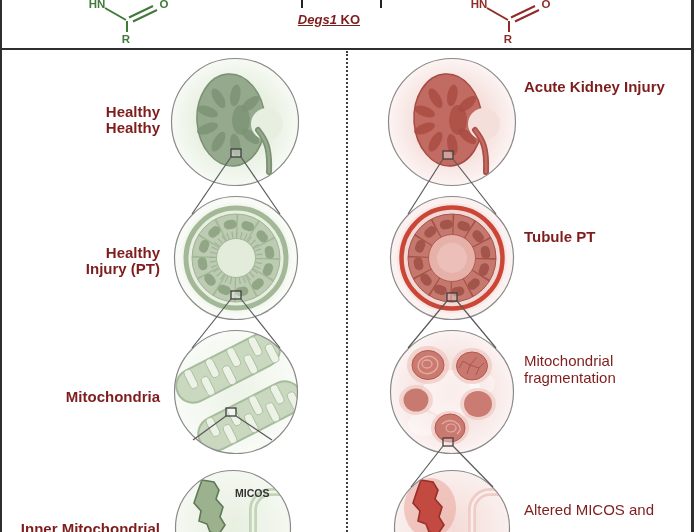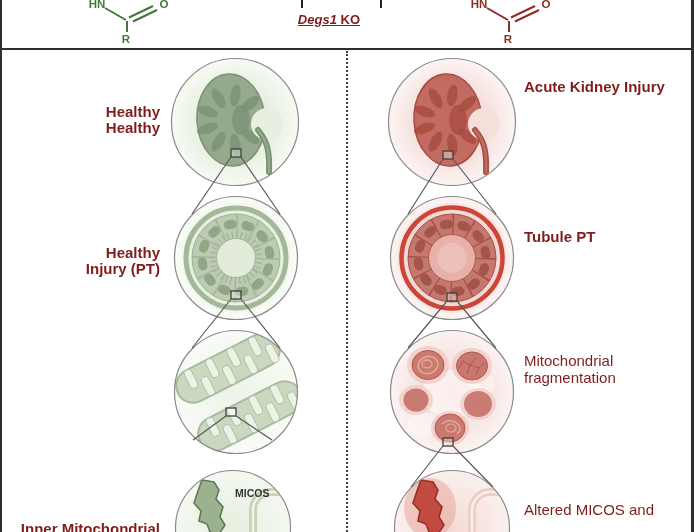--- a/index.html
+++ b/index.html
@@ -302,20 +302,23 @@
   </svg>
 
   <div class="lblL" style="top:104px">
     <span>Healthy</span>
       <span>Healthy</span>
   </div>
   <div class="lblL" style="top:245px">
     <span>Healthy</span>
       <span>Injury (PT)</span>
   </div>
+  <div class="lblL" style="top:389px">
+    <span>Mitochondria</span>
+  </div>
   <div class="lblL" style="top:521px">
     <span>Inner Mitochondrial</span>
   </div>
 
   <div class="note b" style="top:78px;white-space:nowrap">Acute Kidney Injury</div>
   <div class="note b" style="top:228px;white-space:nowrap">Tubule PT</div>
   <div class="note" style="top:352px;width:118px">Mitochondrial fragmentation</div>
   <div class="note" style="top:501px;width:170px">Altered MICOS and</div>
 
   <div class="hdiv"></div>

